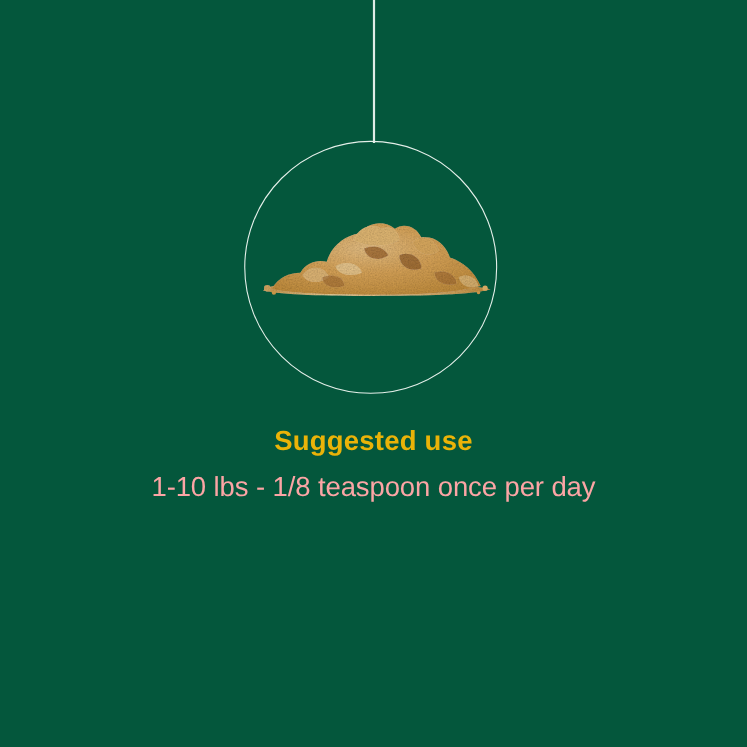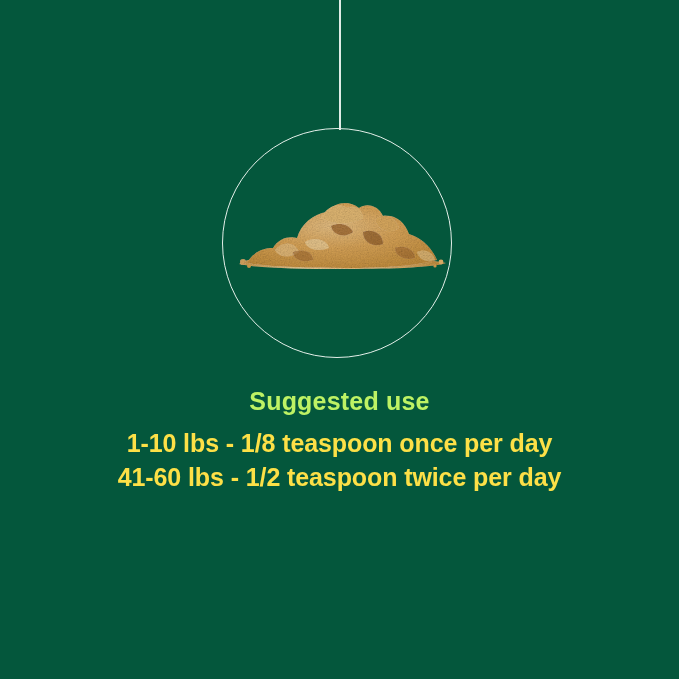--- a/index.html
+++ b/index.html
@@ -61,34 +61,34 @@
   #text-block {
     position: absolute;
     left: 0px;
     top: 386px;
     width: 679px;
     text-align: center;
   }
   #heading {
     font-size: 25px;
     font-weight: bold;
-    color: #bef264;
+    color: #eab308;
     letter-spacing: 0.2px;
     line-height: 30px;
     margin: 0 0 11px 0;
   }
   #dosage-list {
     list-style: none;
     margin: 0;
     padding: 0;
   }
   .dosage-line {
     font-size: 25px;
-    font-weight: bold;
-    color: #fde047;
+    font-weight: normal;
+    color: #fca5a5;
     line-height: 33.5px;
     letter-spacing: -0.1px;
     white-space: nowrap;
   }
 </style>
 </head>
 <body>
 
 <div id="panel">
 
@@ -147,17 +147,16 @@
       <circle cx="14" cy="76" r="2" fill="#c89548"></circle>
       <circle cx="206" cy="72" r="2.4" fill="#d6a862"></circle>
       <circle cx="200" cy="76" r="1.6" fill="#c89548"></circle>
     </svg>
   </div>
 
   <div id="text-block">
     <div id="heading">Suggested use</div>
     <div id="dosage-list">
       <div class="dosage-line">1-10 lbs - 1/8 teaspoon once per day</div>
-      <div class="dosage-line">41-60 lbs - 1/2 teaspoon twice per day</div>
     </div>
   </div>
 
 </div>
 
 </body></html>

